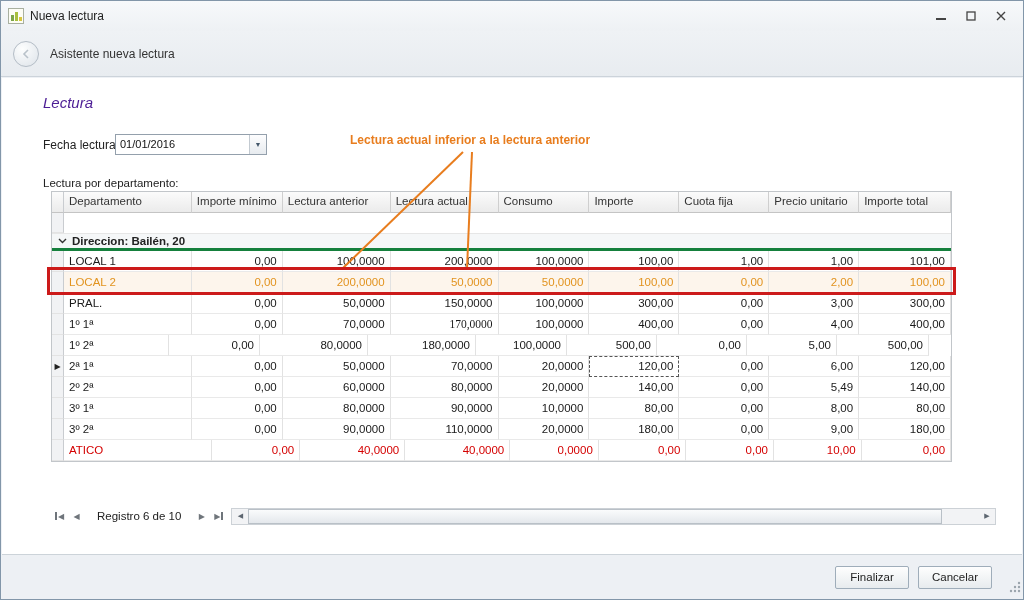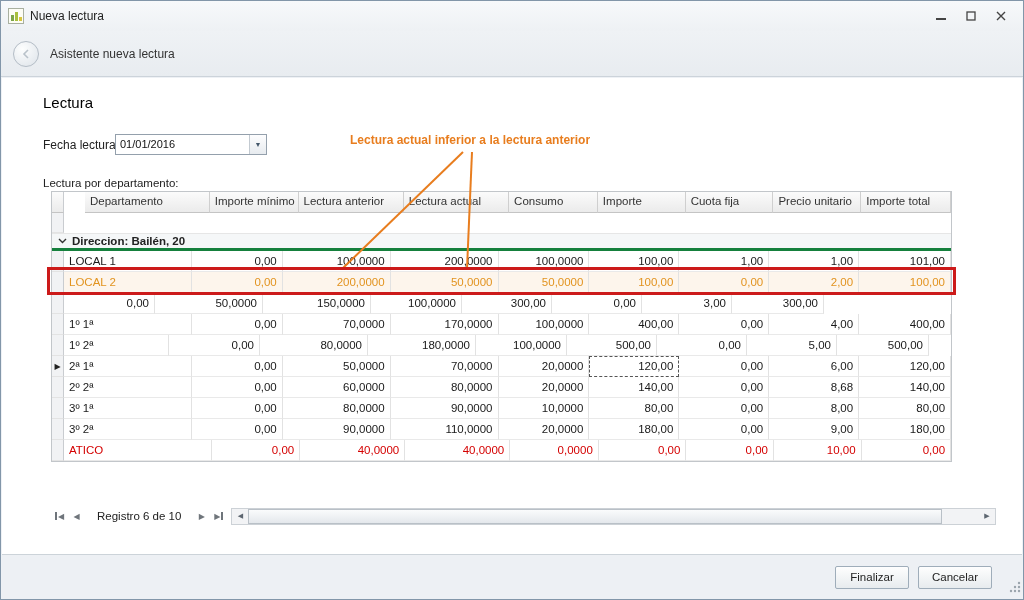--- a/index.html
+++ b/index.html
@@ -28,21 +28,21 @@
   .back-circle { width:26px; height:26px; border-radius:50%;
                  border:1px solid #b4bdc6;
                  background:radial-gradient(circle at 35% 30%, #fdfefe, #dde3e9);
                  margin-right:11px; display:flex; align-items:center; justify-content:center; }
   .wizard-title { font-size:12px; color:#333; }
 
   
   .content { position:absolute; top:77px; left:1px; right:1px; bottom:45px; background:#fff; }
 
   .section-title { position:absolute; left:42px; top:93px; font-size:15px;
-                   color:#000000; font-weight:normal; }
+                   color:#4c1d95; font-weight:normal;font-style:italic; }
   .fecha-label { position:absolute; left:42px; top:137px; font-size:12px; color:#222; }
   .date-editor { position:absolute; left:114px; top:133px; width:152px; height:21px;
                  border:1px solid #94a0ac; background:#fff; display:flex; }
   .date-text { flex:1; font-size:11px; color:#111; padding:3px 4px 0 4px; }
   .date-drop { width:17px; border-left:1px solid #c3cad1;
                background:linear-gradient(#fdfdfe,#e7ebef);
                display:flex; align-items:center; justify-content:center;
                font-size:7px; color:#44586b; }
 
   .annotation { position:absolute; left:349px; top:132px; font-size:12px;
@@ -161,21 +161,21 @@
     <span class="date-drop">▼</span>
   </div>
 
   <div class="annotation">Lectura actual inferior a la lectura anterior</div>
 
   <div class="grid-label">Lectura por departamento:</div>
 
   <div class="grid">
     <div class="g-header" id="grid-header">
       <div class="g-ind"></div>
-    <div class="g-hcell" style="width: 128px; margin-left: 21px;">Departamento</div>
+    <div class="g-hcell" style="width: 128px;">Departamento</div>
         <div class="g-hcell" style="width: 91px;">Importe mínimo</div>
         <div class="g-hcell" style="width: 108px;">Lectura anterior</div>
         <div class="g-hcell" style="width: 108px;">Lectura actual</div>
         <div class="g-hcell" style="width: 91px;">Consumo</div>
         <div class="g-hcell" style="width: 90px;">Importe</div>
         <div class="g-hcell" style="width: 90px;">Cuota fija</div>
         <div class="g-hcell" style="width: 90px;">Precio unitario</div>
         <div class="g-hcell" style="width: 92px;">Importe total</div>
       </div>
     <div class="g-blankrow">
@@ -210,35 +210,36 @@
           <div class="g-cell num" style="width: 108px;">200,0000</div>
           <div class="g-cell num" style="width: 108px;">50,0000</div>
           <div class="g-cell num" style="width: 91px;">50,0000</div>
           <div class="g-cell num" style="width: 90px;">100,00</div>
           <div class="g-cell num" style="width: 90px;">0,00</div>
           <div class="g-cell num" style="width: 90px;">2,00</div>
           <div class="g-cell num" style="width: 92px;">100,00</div>
         </div>
         <div class="g-row">
           <div class="g-ind"></div>
+          <div class="g-cell name" style="width: 128px;">PRAL.</div>
           <div class="g-cell num" style="width: 91px;">0,00</div>
           <div class="g-cell num" style="width: 108px;">50,0000</div>
           <div class="g-cell num" style="width: 108px;">150,0000</div>
           <div class="g-cell num" style="width: 91px;">100,0000</div>
           <div class="g-cell num" style="width: 90px;">300,00</div>
           <div class="g-cell num" style="width: 90px;">0,00</div>
           <div class="g-cell num" style="width: 90px;">3,00</div>
           <div class="g-cell num" style="width: 92px;">300,00</div>
         </div>
         <div class="g-row">
           <div class="g-ind"></div>
           <div class="g-cell name" style="width: 128px;">1º 1ª</div>
           <div class="g-cell num" style="width: 91px;">0,00</div>
           <div class="g-cell num" style="width: 108px;">70,0000</div>
-          <div class="g-cell num" style="width: 108px;">170,0000</div>
+          <div class="g-cell num" style="width: 108px; font-family: Liberation Serif, serif;">170,0000</div>
           <div class="g-cell num" style="width: 91px;">100,0000</div>
           <div class="g-cell num" style="width: 90px;">400,00</div>
           <div class="g-cell num" style="width: 90px;">0,00</div>
           <div class="g-cell num" style="width: 90px;">4,00</div>
           <div class="g-cell num" style="width: 92px;">400,00</div>
         </div>
         <div class="g-row">
           <div class="g-ind"></div>
           <div class="g-cell name" style="width: 105px;">1º 2ª</div>
           <div class="g-cell num" style="width: 91px;">0,00</div>
@@ -264,21 +265,21 @@
         </div>
         <div class="g-row">
           <div class="g-ind"></div>
           <div class="g-cell name" style="width: 128px;">2º 2ª</div>
           <div class="g-cell num" style="width: 91px;">0,00</div>
           <div class="g-cell num" style="width: 108px;">60,0000</div>
           <div class="g-cell num" style="width: 108px;">80,0000</div>
           <div class="g-cell num" style="width: 91px;">20,0000</div>
           <div class="g-cell num" style="width: 90px;">140,00</div>
           <div class="g-cell num" style="width: 90px;">0,00</div>
-          <div class="g-cell num" style="width: 90px;">8,68</div>
+          <div class="g-cell num" style="width: 90px;">5,49</div>
           <div class="g-cell num" style="width: 92px;">140,00</div>
         </div>
         <div class="g-row">
           <div class="g-ind"></div>
           <div class="g-cell name" style="width: 128px;">3º 1ª</div>
           <div class="g-cell num" style="width: 91px;">0,00</div>
           <div class="g-cell num" style="width: 108px;">80,0000</div>
           <div class="g-cell num" style="width: 108px;">90,0000</div>
           <div class="g-cell num" style="width: 91px;">10,0000</div>
           <div class="g-cell num" style="width: 90px;">80,00</div>

